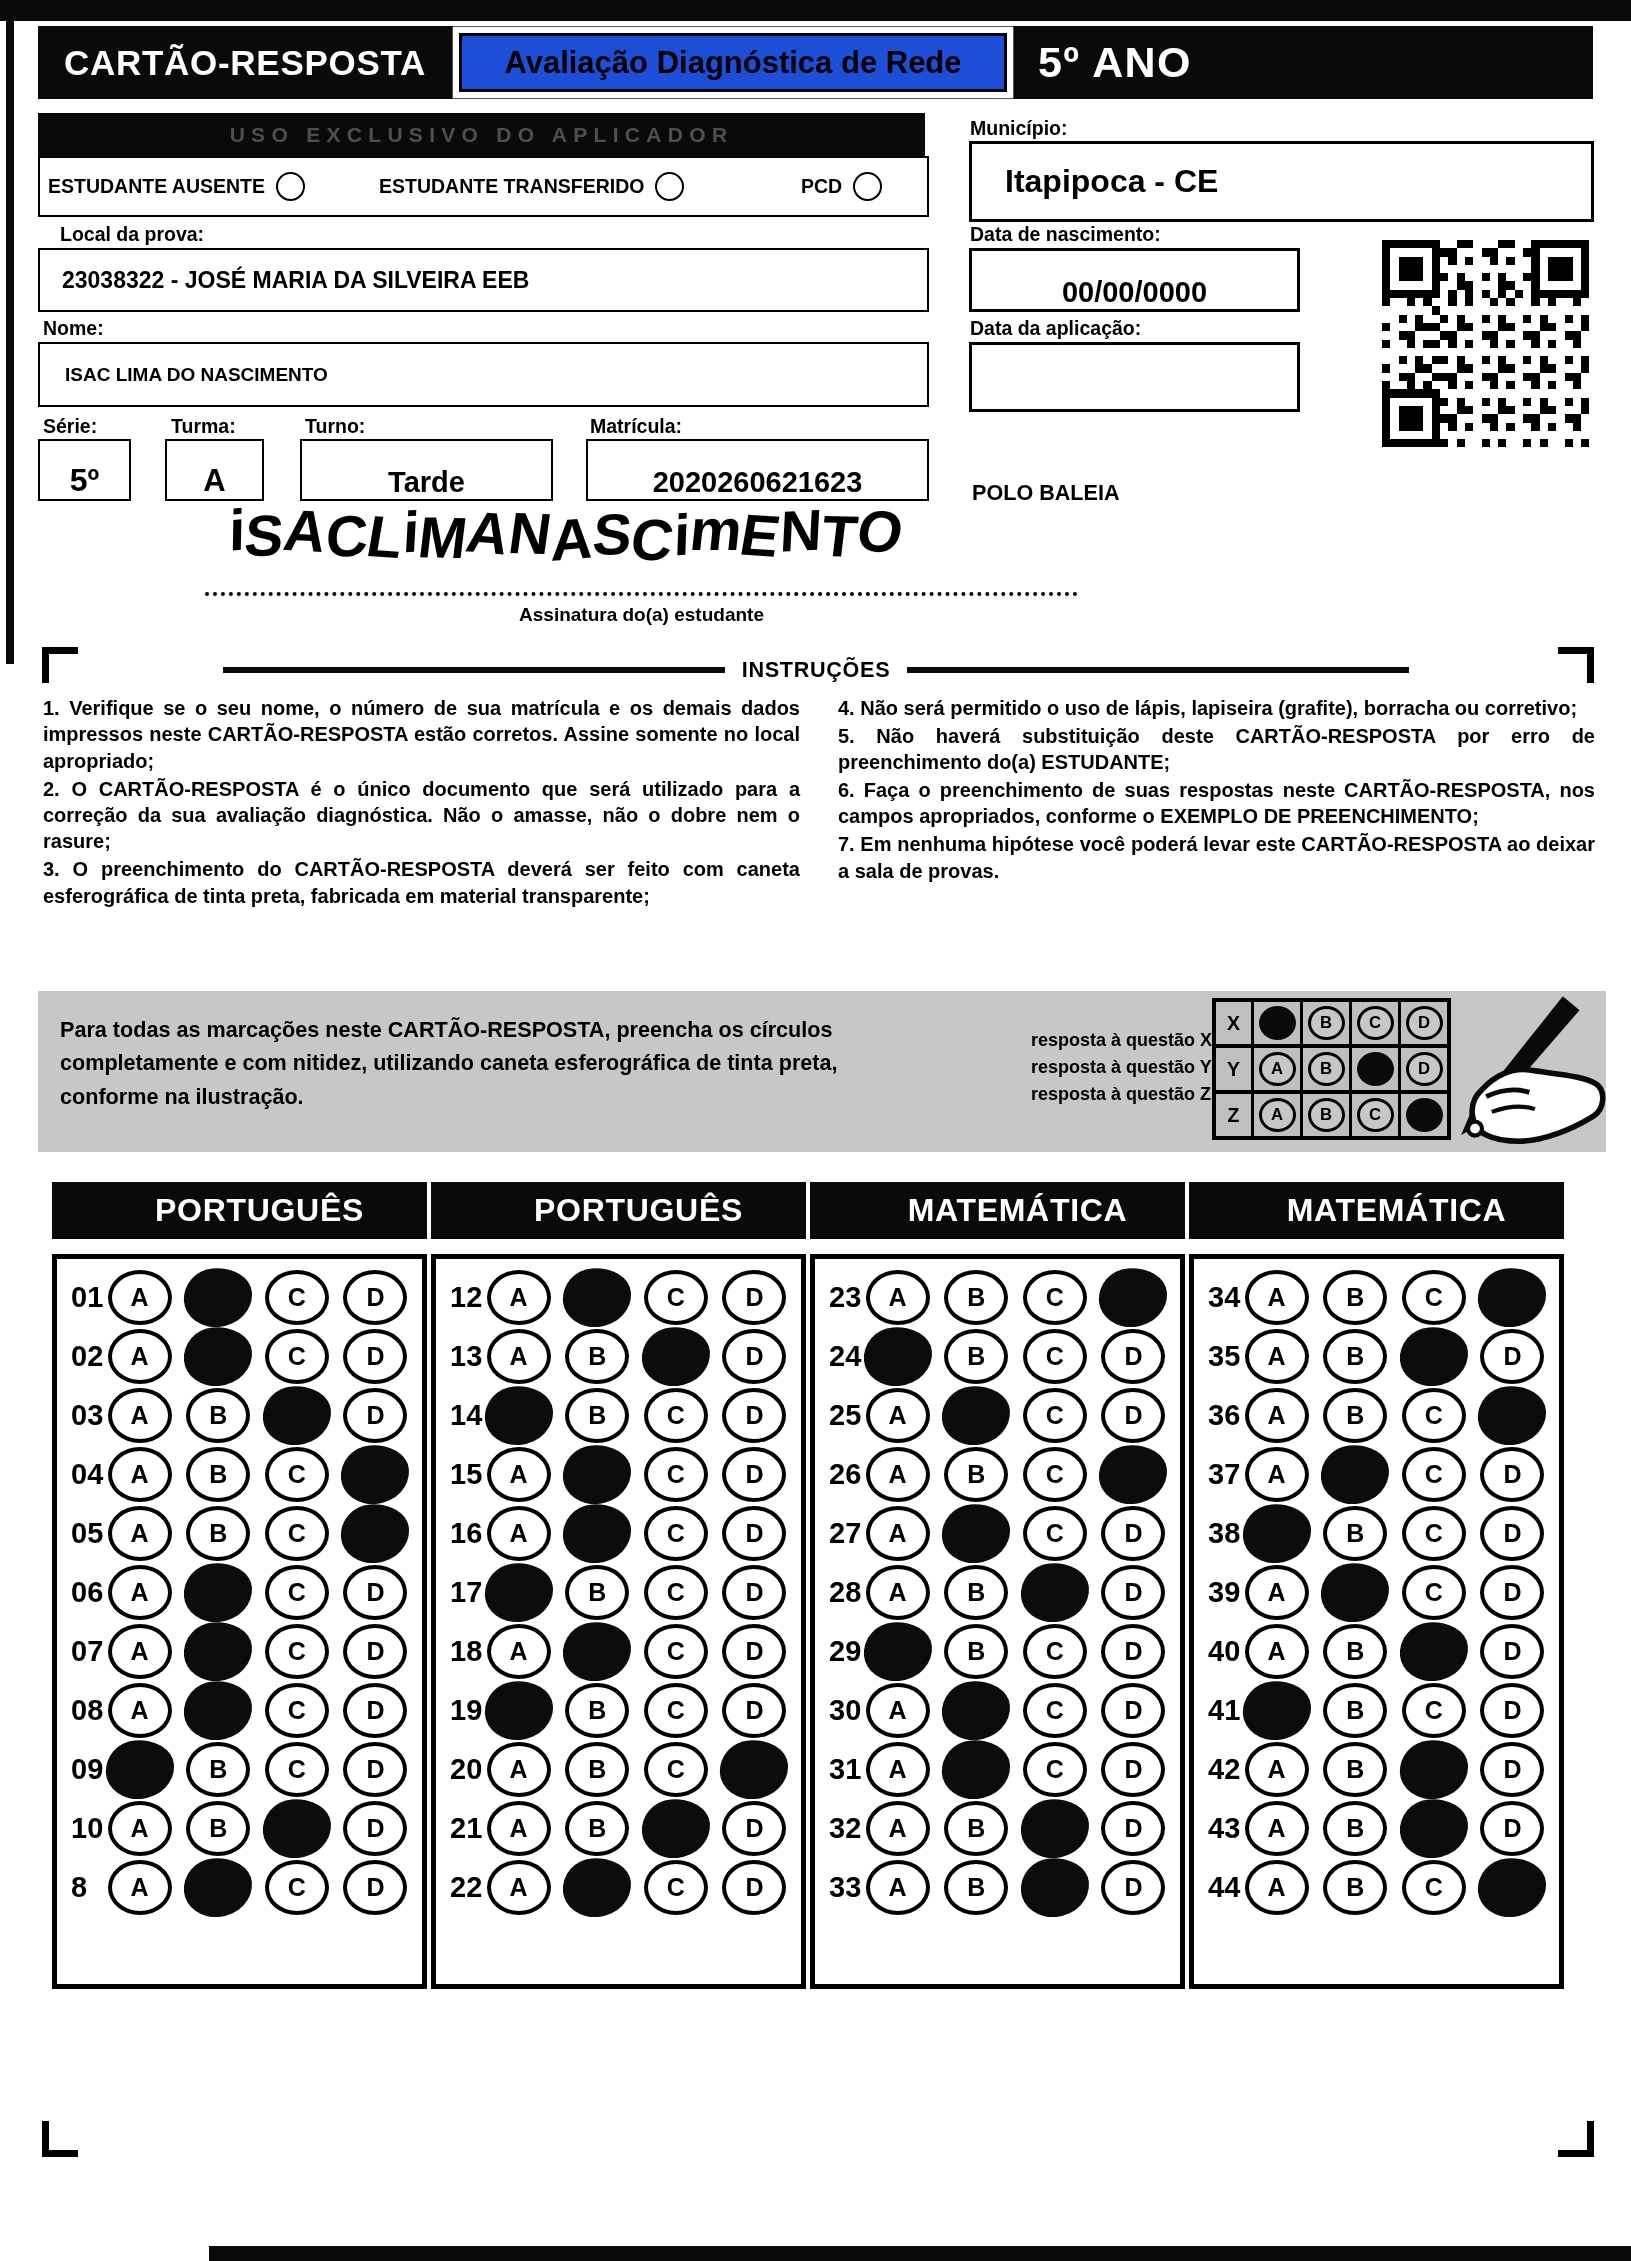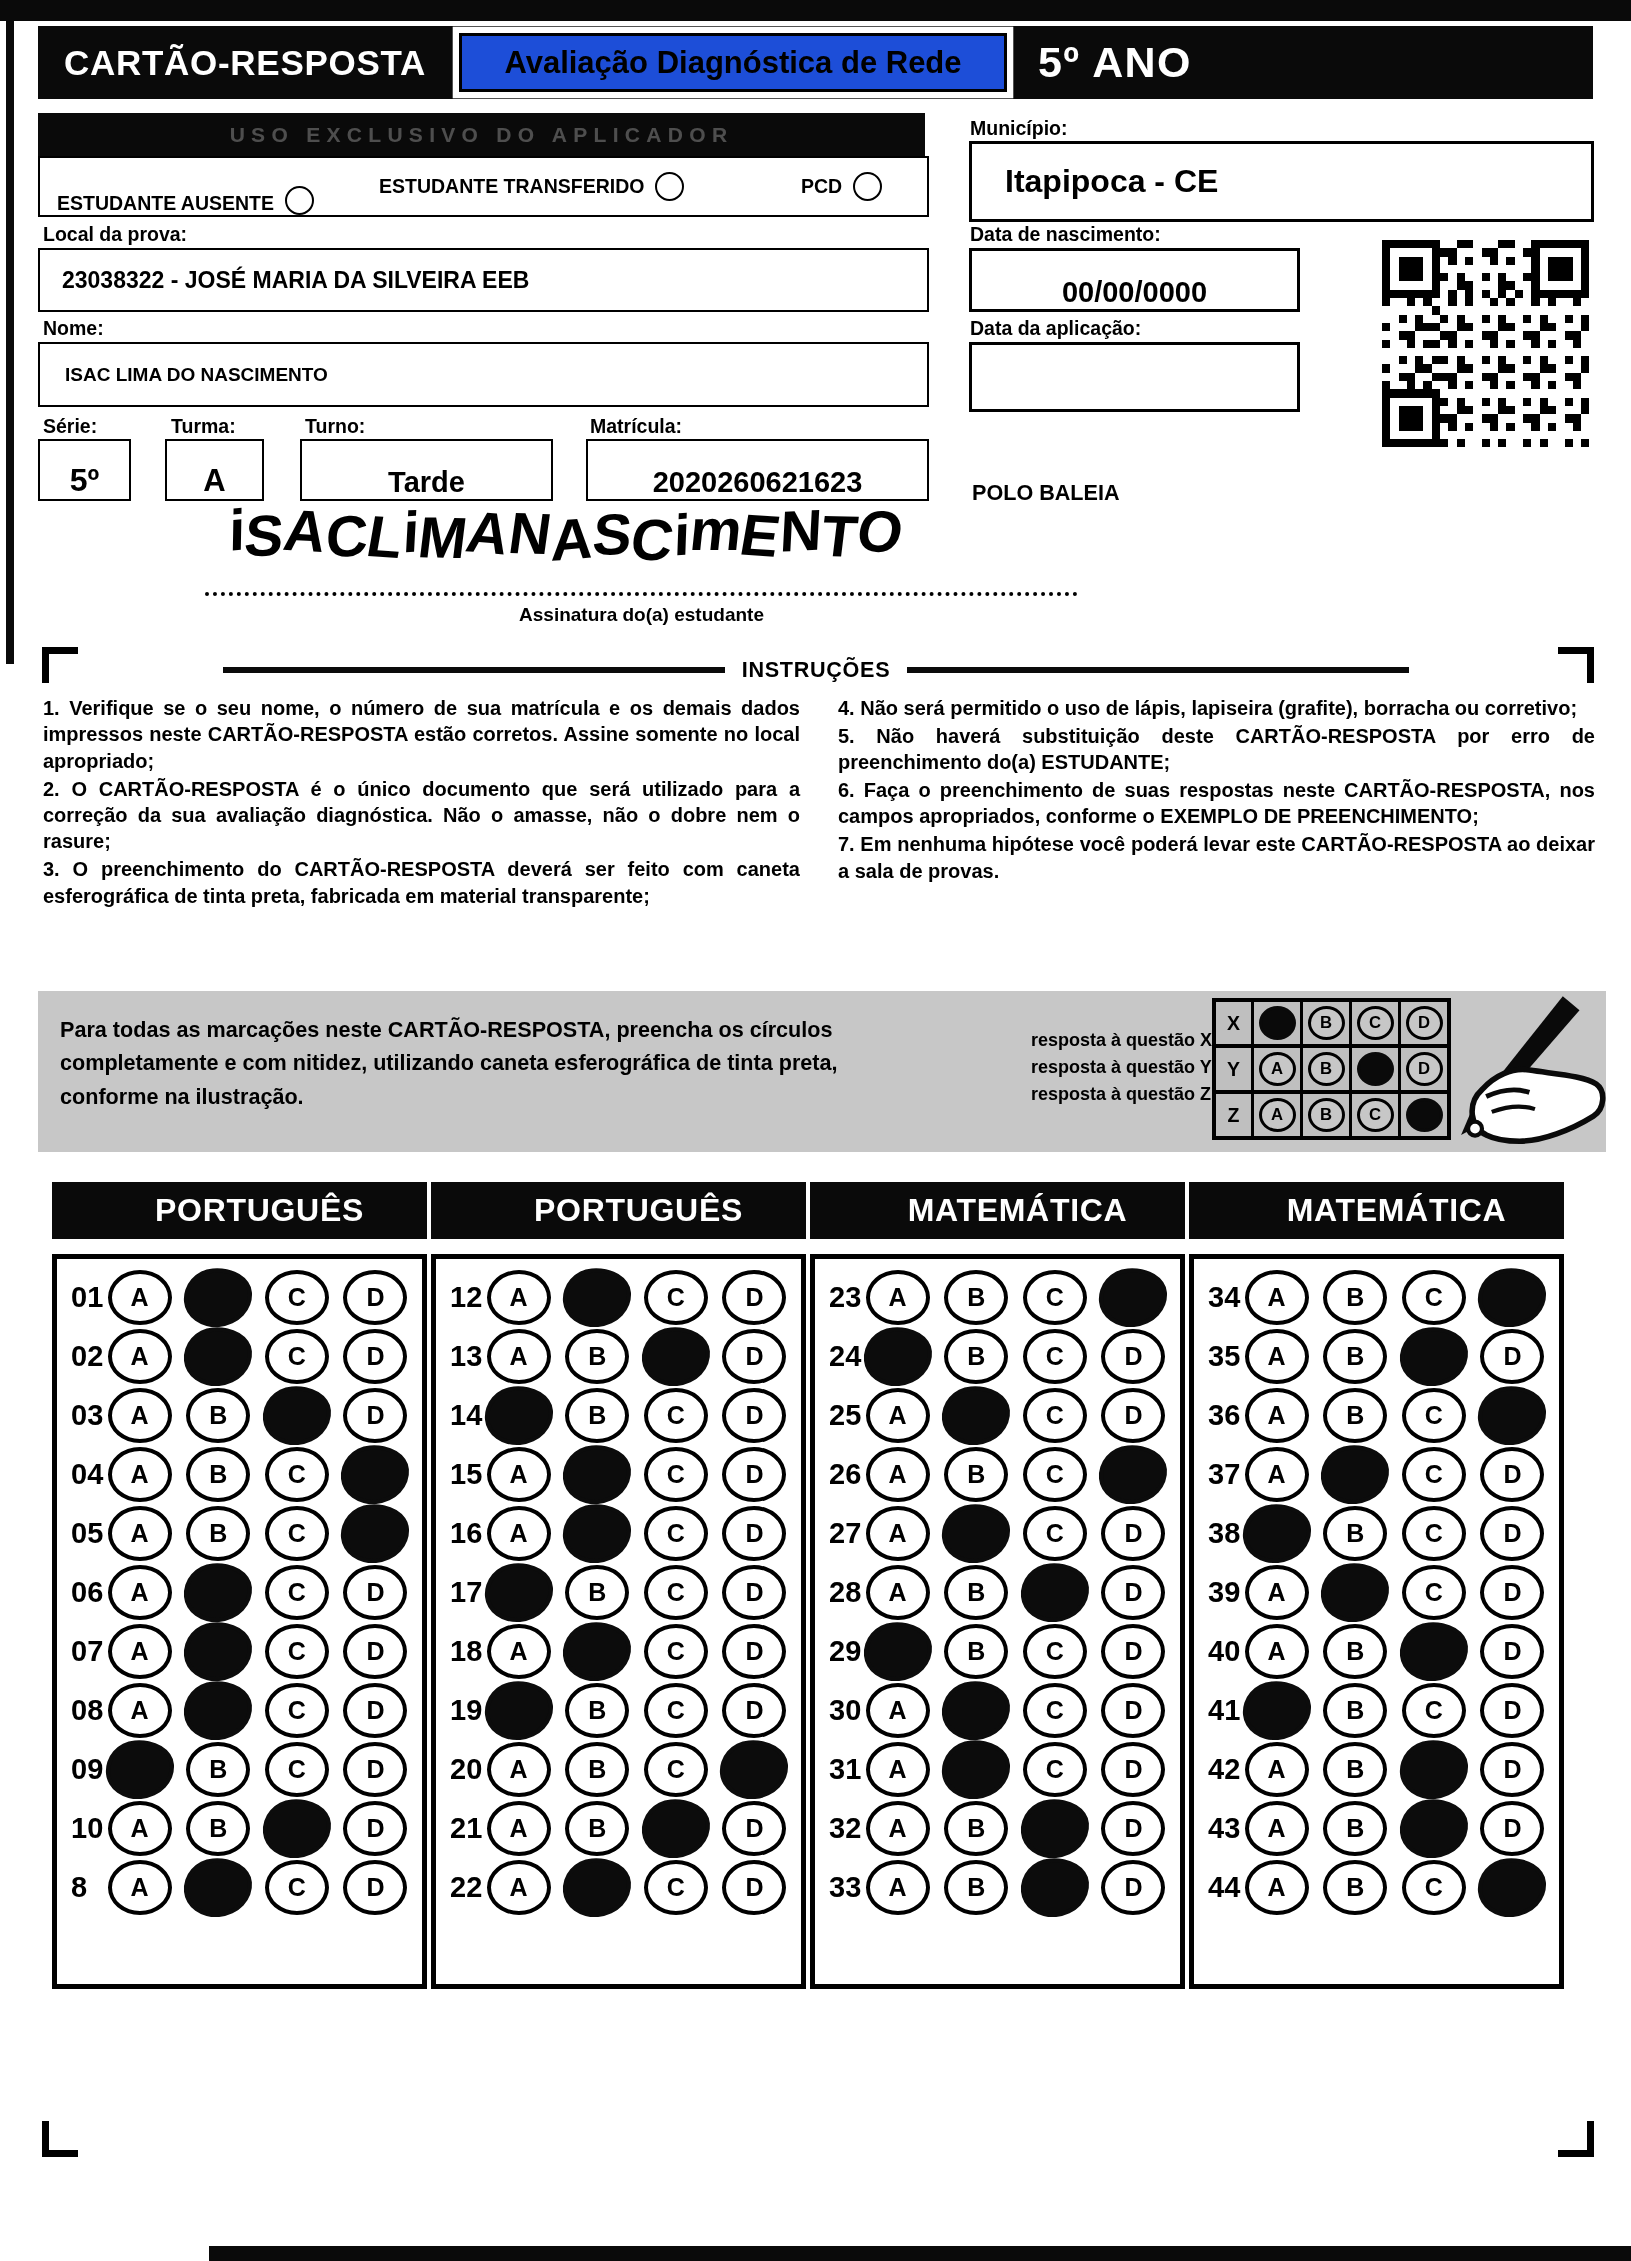--- a/index.html
+++ b/index.html
@@ -67,40 +67,40 @@
     <div class="whitebox" style="width:542px;height:53px;margin-left:7px;">
       <span style="font-weight:bold;font-size:31px;">Avaliação Diagnóstica de Rede</span>
     </div>
     <div style="color:#fff;font-weight:800;font-size:43px;margin-left:31px;letter-spacing:1.4px;">5º ANO</div>
   </div>
 
   <div class="abs bar" style="left:38px;top:113px;width:887px;height:43px;display:flex;align-items:center;justify-content:center;">
     <span style="color:rgba(255,255,255,0.28);font-weight:bold;font-size:21px;letter-spacing:6.3px;">USO EXCLUSIVO DO APLICADOR</span>
   </div>
   <div class="abs" style="left:38px;top:156px;width:887px;height:57px;border:2.8px solid #000;background:#fff;">
-    <div class="optitem" style="left:17px;align-items:flex-end;">
+    <div class="optitem" style="left:8px;">
       <span>ESTUDANTE AUSENTE</span>
       <span class="optcircle"></span>
     </div>
     <div class="optitem" style="left:339px;">
       <span>ESTUDANTE TRANSFERIDO</span>
       <span class="optcircle"></span>
     </div>
     <div class="optitem" style="left:761px;">
       <span>PCD</span>
       <span class="optcircle"></span>
     </div>
   </div>
 
   <div class="abs lbl" style="left:970px;top:117px;">Município:</div>
   <div class="abs fieldbox thick" style="left:969px;top:141px;width:619px;height:75px;">
     <span style="font-weight:bold;font-size:32px;margin-left:33px;">Itapipoca - CE</span>
   </div>
 
-  <div class="abs lbl" style="left:43px;top:223px;">Local da prova:</div>
+  <div class="abs lbl" style="left:60px;top:223px;">Local da prova:</div>
   <div class="abs fieldbox" style="left:38px;top:248px;width:887px;height:60px;">
     <span style="font-weight:bold;font-size:23px;margin-left:22px;">23038322 - JOSÉ MARIA DA SILVEIRA EEB</span>
   </div>
 
   <div class="abs lbl" style="left:970px;top:223px;">Data de nascimento:</div>
   <div class="abs fieldbox thick centered" style="left:969px;top:248px;width:325px;height:58px;">
     <span style="font-weight:bold;font-size:29px;">00/00/0000</span>
   </div>
 
   <div class="abs qr" id="qr" style="left:1382px;top:240px;">

